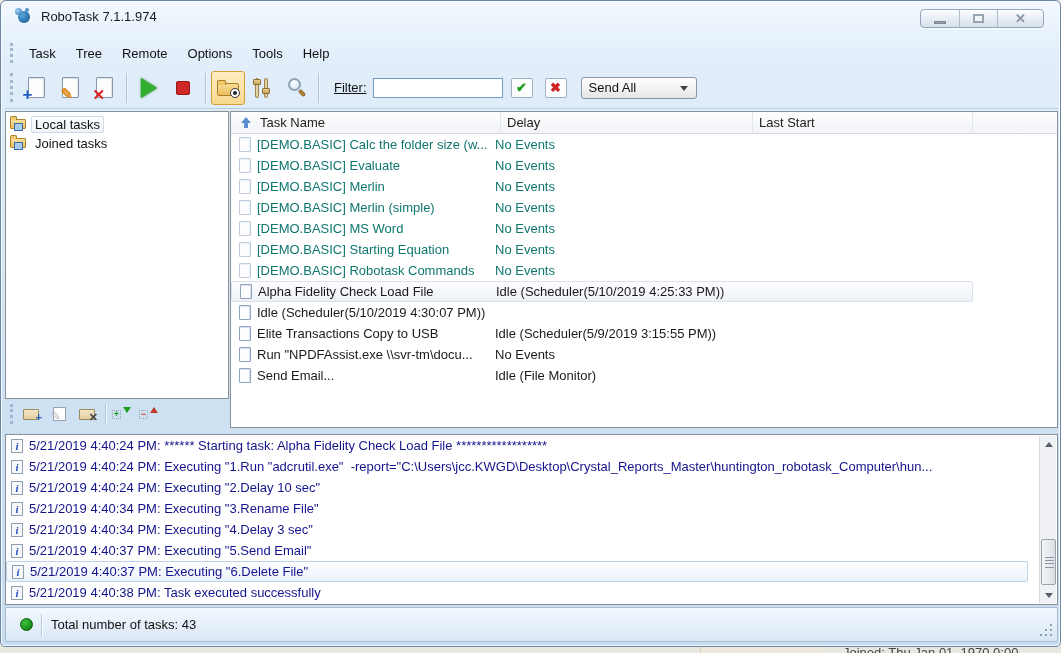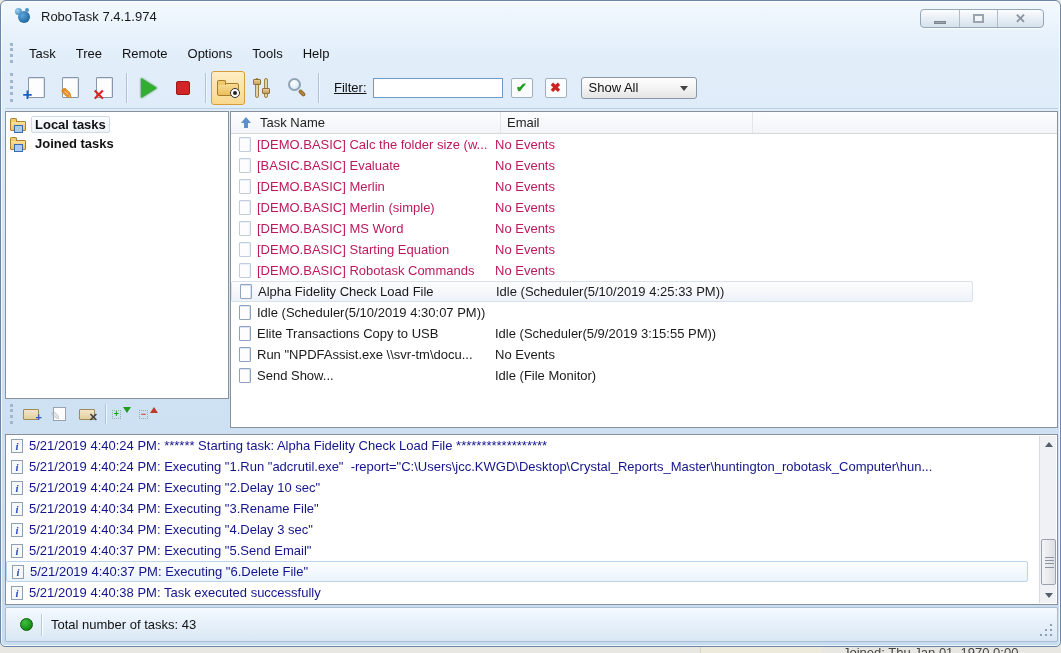--- a/index.html
+++ b/index.html
@@ -75,21 +75,21 @@
   .filter-input { width:130px; height:20px; border:1px solid #6f9bc4; background:#fff; font-family:"Liberation Sans",sans-serif; font-size:13px; padding:0 3px; }
   .sm-btn { width:22px; height:20px; margin-left:8px; background:#fbfcfd; border:1px solid #9fb0c0; border-radius:2px; display:flex; align-items:center; justify-content:center; font-size:13px; font-weight:bold; }
   .sm-btn.ok { color:#1f9d1f; }
   .sm-btn.no { color:#cc2222; margin-left:12px; }
 
   .combo { width:116px; height:22px; margin-left:14px; border:1px solid #8a97a5; border-radius:3px; background:linear-gradient(#ffffff,#f1f1f1 60%,#e4e4e4); display:flex; align-items:center; position:relative; padding-left:7px; color:#111; }
   .combo .arrow { position:absolute; right:8px; top:8px; width:0; height:0; border-left:4px solid transparent; border-right:4px solid transparent; border-top:5px solid #444; }
 
   
   .sidebar { position:absolute; left:4px; top:110px; width:224px; height:288px; background:#fff; border:1px solid #8a9099; padding:3px 2px; }
-  .tree-item { display:flex; align-items:center; padding:1px 2px; color:#111;font-weight:bold; }
+  .tree-item { display:flex; padding:1px 2px; color:#111; }
   .tree-item .lbl { padding:0 3px; border:1px solid transparent; border-radius:2px; }
   .tree-item.selected .lbl { border:1px solid #d0dae4; background:linear-gradient(#fbfcfe,#eef3f9); }
   .ico-tree { width:17px; height:13px; position:relative; margin-right:4px; flex:none; }
   .ico-tree .fold { position:absolute; left:0; bottom:0; width:16px; height:10px; background:linear-gradient(#f8e09e,#eec25e); border:1px solid #ab812e; border-radius:1px; }
   .ico-tree .tab { position:absolute; left:0; top:0; width:7px; height:4px; background:#f2cc70; border:1px solid #ab812e; border-bottom:none; border-radius:2px 2px 0 0; }
   .ico-tree .scr { position:absolute; left:4px; bottom:-2px; width:9px; height:8px; background:#a8cdf0; border:1px solid #3c6ca8; }
 
   .sidebar-toolbar { position:absolute; left:4px; top:399px; width:224px; height:28px; display:flex; align-items:center; }
   .st-icon { width:24px; height:20px; position:relative; margin-right:4px; display:flex; align-items:center; justify-content:center; }
   .mini-folder { width:16px; height:11px; background:linear-gradient(#f3e6c8,#e3cf9e); border:1px solid #9b8a5a; border-radius:1px; position:relative; }
@@ -107,21 +107,21 @@
 
   .tasklist { position:absolute; left:229px; top:110px; width:828px; height:317px; background:#fff; border:1px solid #8a9099; overflow:hidden; }
   .tl-header { display:flex; height:22px; background:linear-gradient(#fdfdfe,#f2f4f7); border-bottom:1px solid #d5d9de; color:#222; }
   .tl-hcell { display:flex; align-items:center; border-right:1px solid #e2e5ea; padding-left:6px; }
   .hc-name { width:270px; } .hc-status { width:252px; } .hc-last { width:220px; } .hc-fill { flex:1; border-right:none; }
   .sort-arrow { width:10px; height:11px; position:relative; margin:0 9px 0 4px; }
   .sort-arrow .head { position:absolute; left:0; top:0; width:0; height:0; border-left:5px solid transparent; border-right:5px solid transparent; border-bottom:6px solid #5b8fd0; }
   .sort-arrow .stem { position:absolute; left:3px; top:6px; width:4px; height:5px; background:#5b8fd0; }
 
   .trow { display:flex; align-items:center; height:21px; width:742px; padding-left:8px; color:#1a1a1a; position:relative; }
-  .trow.disabled { color:#be185d; }
+  .trow.disabled { color:#0f766e; }
   .trow.disabled .ico-doc { opacity:.55; }
   .trow.selected { background:linear-gradient(#fdfdfe,#eef2f8); border:1px solid #d9e2ec; border-radius:2px; }
   .ico-doc { width:12px; height:15px; background:#fdfdff; border:1px solid #8fa3c0; border-radius:1px; box-shadow:inset -3px 3px 0 -2px #d9e4f2; margin-right:6px; flex:none; }
   .t-name { width:238px; overflow:hidden; white-space:nowrap; }
   .t-status { width:252px; overflow:hidden; white-space:nowrap; }
   .t-last { width:200px; overflow:hidden; white-space:nowrap; }
 
   
   .splitter { position:absolute; left:4px; top:427px; width:1053px; height:6px; }
 
@@ -163,21 +163,21 @@
 <div class="blur-blob" style="left:908px; top:637px; width:38px;"></div>
 
 <div class="window">
 
   <div class="titlebar">
     <span class="app-icon">
         <span class="g1"></span>
         <span class="g2"></span>
         <span class="g3"></span>
       </span>
-    <span class="title-text">RoboTask 7.4.1.974</span>
+    <span class="title-text">RoboTask 7.1.1.974</span>
     <span class="win-controls">
       <span class="win-btn">
           <span class="glyph-min"></span>
         </span>
       <span class="win-btn">
           <span class="glyph-restore"></span>
         </span>
       <span class="win-btn close">
           <span>✕</span>
         </span>
@@ -247,21 +247,21 @@
     <span class="tb-sep"></span>
     <span class="filter-label">Filter:</span>
     <input class="filter-input" type="text" value="" style="">
     <span class="sm-btn ok">
         <span>✔</span>
       </span>
     <span class="sm-btn no">
         <span>✖</span>
       </span>
     <span class="combo">
-      <span>Show All</span>
+      <span>Send All</span>
       <span class="arrow"></span>
     </span>
   </div>
 
   <div class="sidebar">
 
       <div class="tree-item selected">
         <span class="ico-tree">
           <span class="fold"></span>
           <span class="tab"></span>
@@ -311,36 +311,39 @@
   <div class="tasklist">
     <div class="tl-header">
       <span class="tl-hcell hc-name">
         <span class="sort-arrow">
             <span class="head"></span>
             <span class="stem"></span>
           </span>
         <span>Task Name</span>
       </span>
       <span class="tl-hcell hc-status">
-        <span>Email</span>
+        <span>Delay</span>
+      </span>
+      <span class="tl-hcell hc-last">
+        <span>Last Start</span>
       </span>
       <span class="tl-hcell hc-fill"></span>
     </div>
     <div>
 
         <div class="trow disabled">
           <span class="ico-doc"></span>
           <span class="t-name">[DEMO.BASIC] Calc the folder size (w...</span>
           <span class="t-status">No Events</span>
           <span class="t-last"></span>
         </div>
 
         <div class="trow disabled">
           <span class="ico-doc"></span>
-          <span class="t-name">[BASIC.BASIC] Evaluate</span>
+          <span class="t-name">[DEMO.BASIC] Evaluate</span>
           <span class="t-status">No Events</span>
           <span class="t-last"></span>
         </div>
 
         <div class="trow disabled">
           <span class="ico-doc"></span>
           <span class="t-name">[DEMO.BASIC] Merlin</span>
           <span class="t-status">No Events</span>
           <span class="t-last"></span>
         </div>
@@ -395,21 +398,21 @@
 
         <div class="trow">
           <span class="ico-doc"></span>
           <span class="t-name">Run "NPDFAssist.exe \\svr-tm\docu...</span>
           <span class="t-status">No Events</span>
           <span class="t-last"></span>
         </div>
 
         <div class="trow">
           <span class="ico-doc"></span>
-          <span class="t-name">Send Show...</span>
+          <span class="t-name">Send Email...</span>
           <span class="t-status">Idle (File Monitor)</span>
           <span class="t-last"></span>
         </div>
       </div>
   </div>
 
   <div class="splitter"></div>
 
   <div class="logpanel">
     <div>

